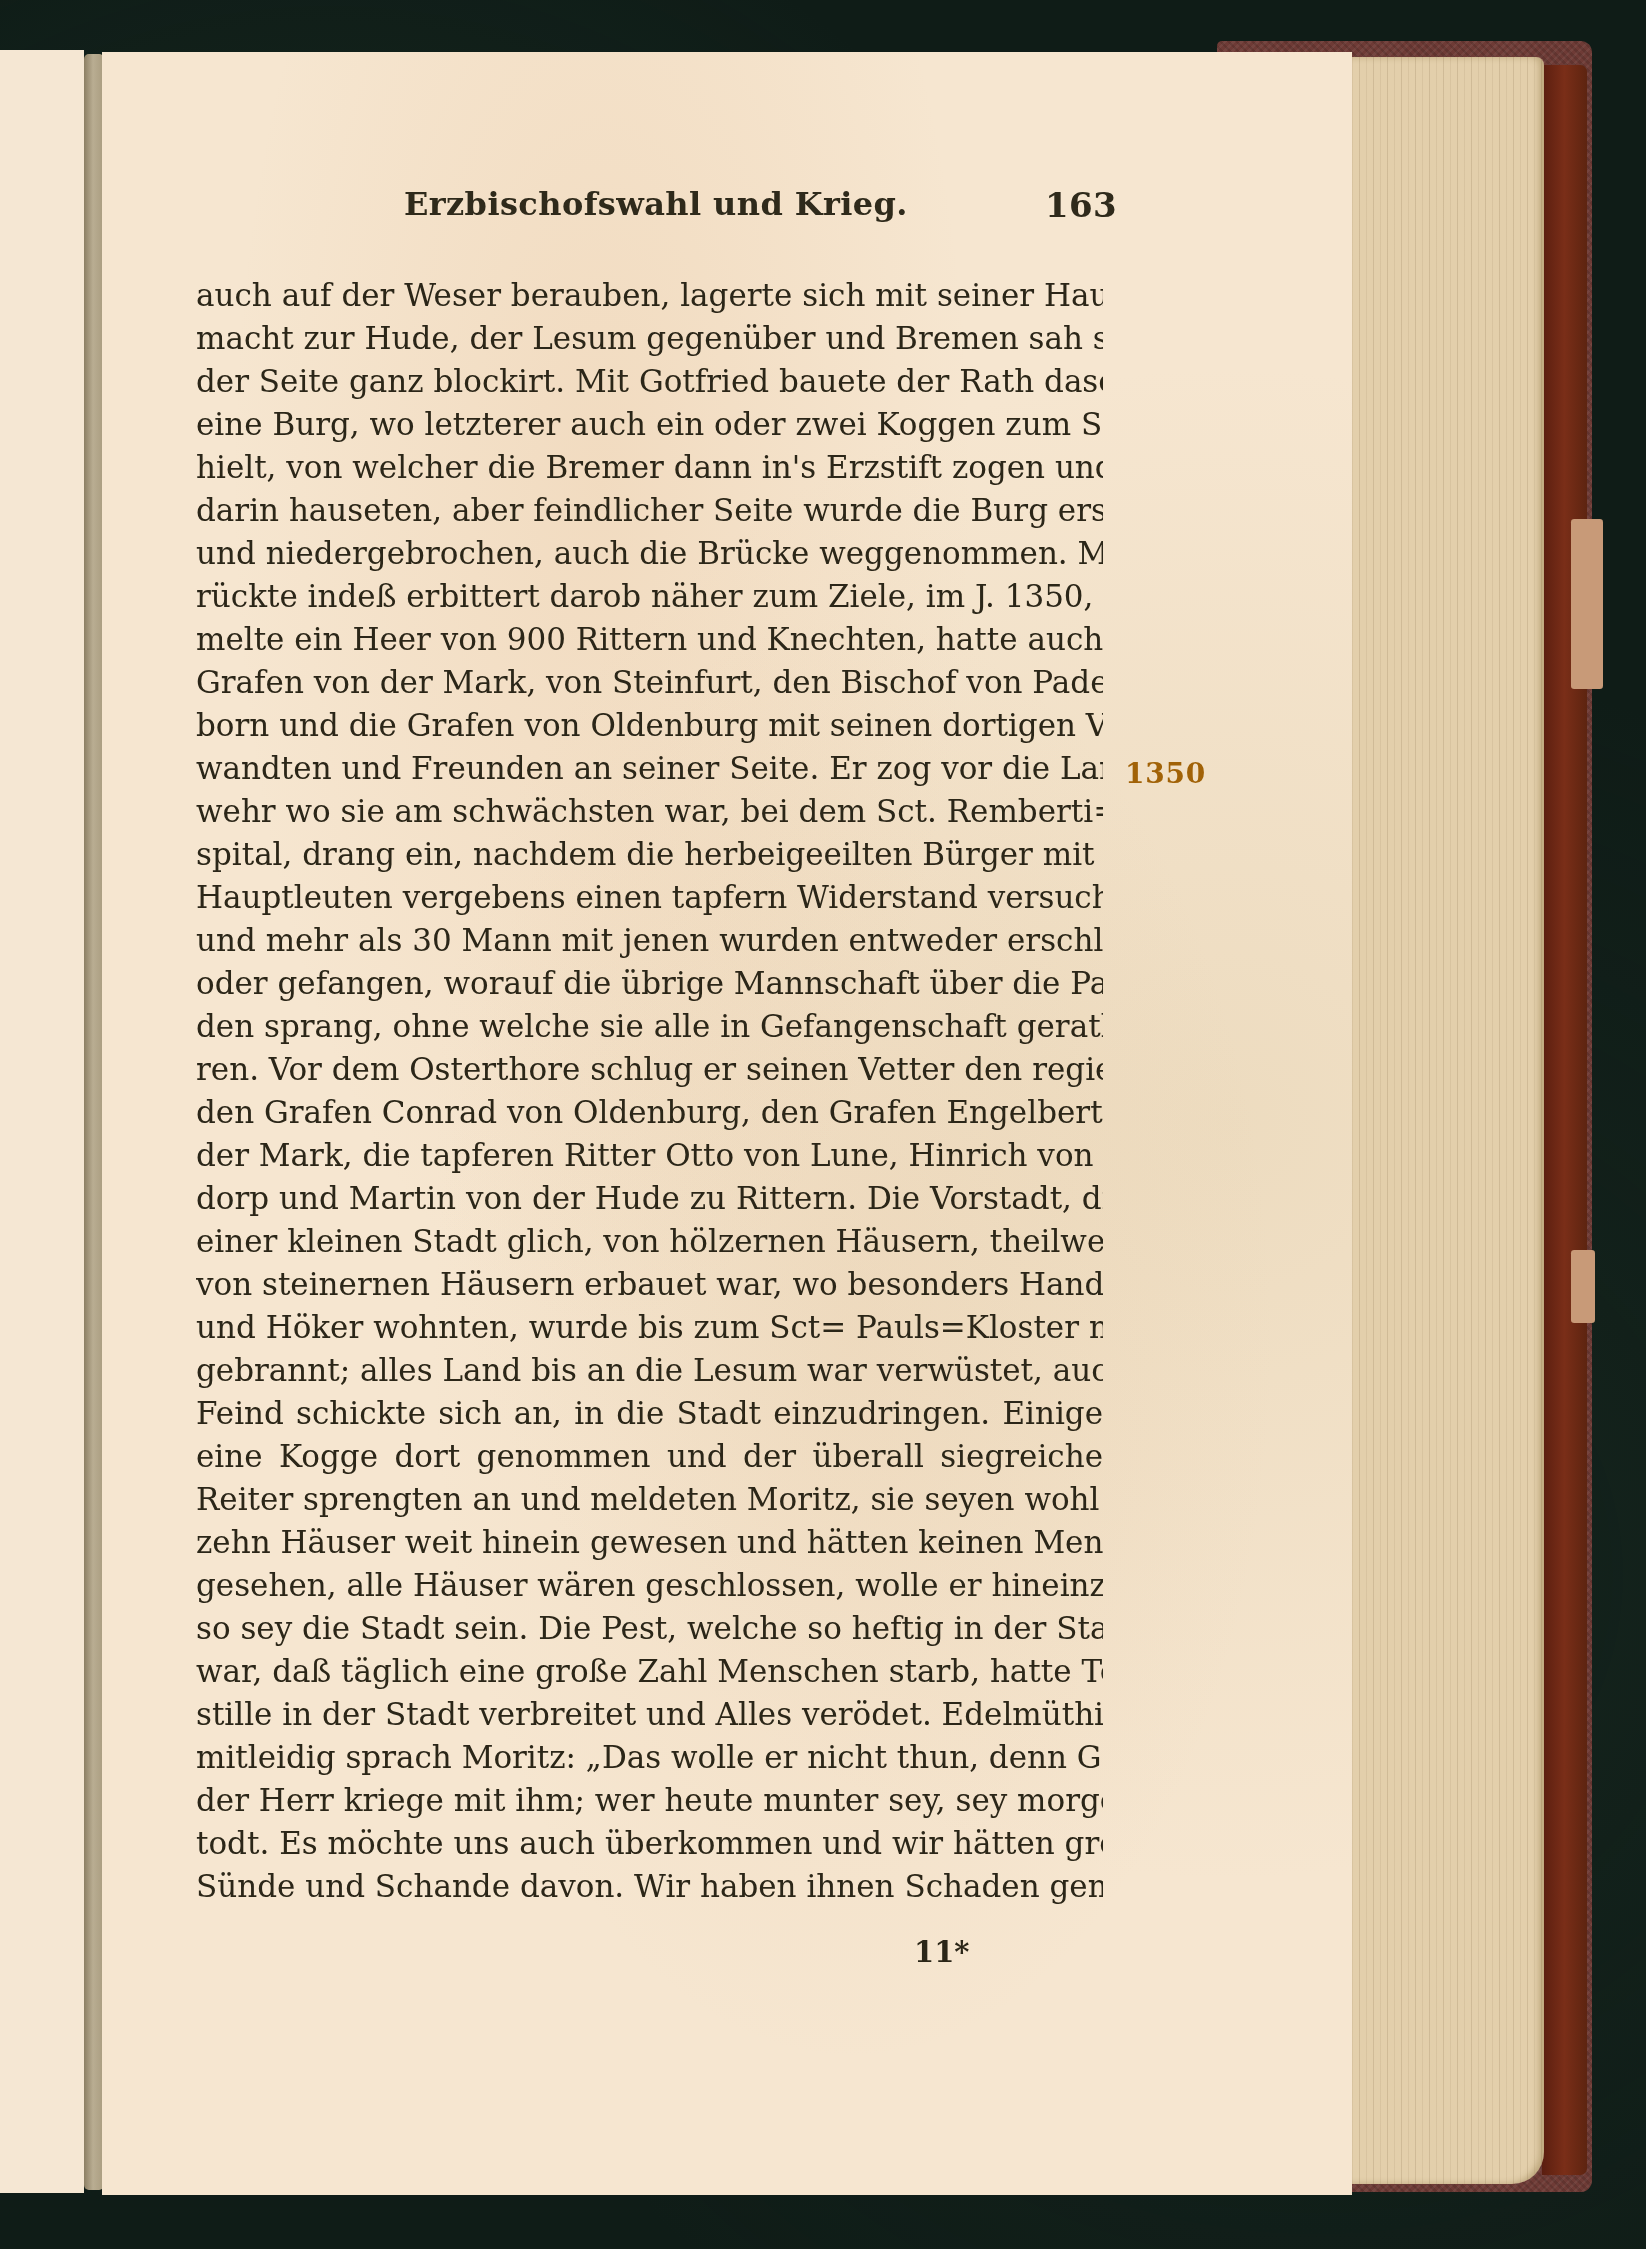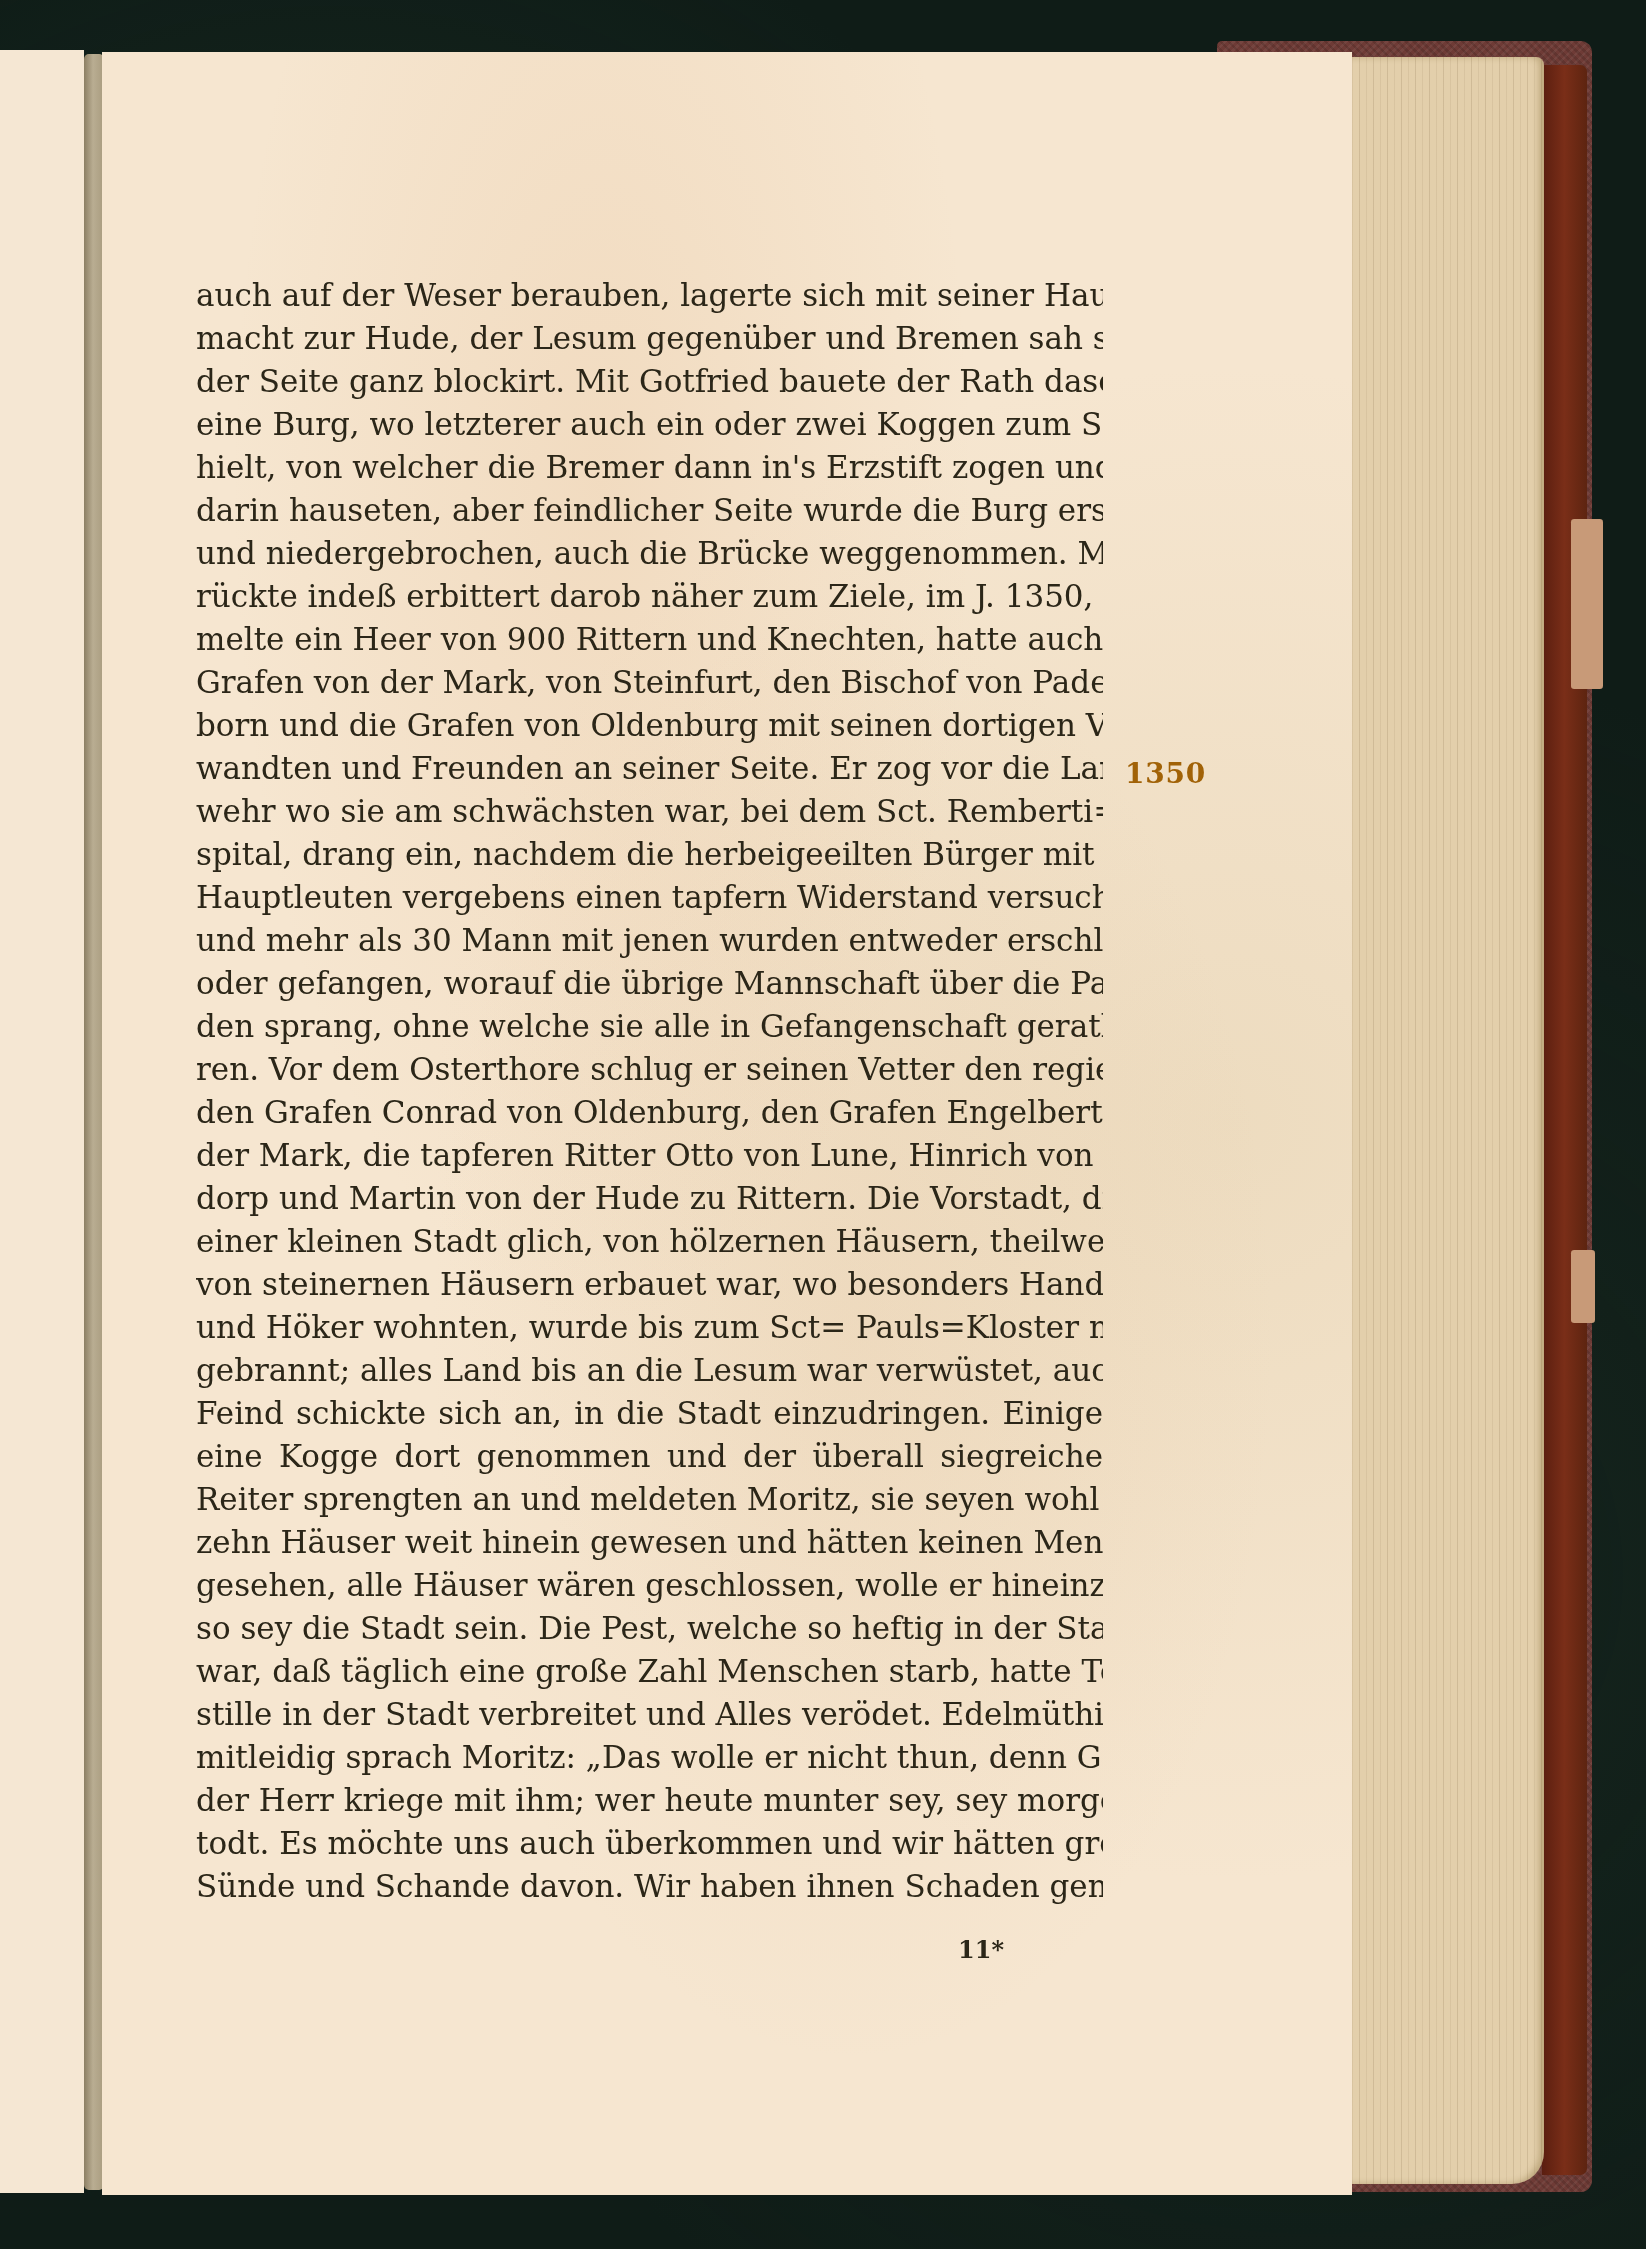--- a/index.html
+++ b/index.html
@@ -85,39 +85,42 @@
   }
 
   .margin-note {
     position: absolute; left: 1125px; top: 757px;
     font-size: 28px; font-weight: bold; color: #a16207; letter-spacing: 0.8px;
     font-family: "DejaVu Serif", serif;
   }
 
   .signature-mark {
     position: absolute; left: 914px; top: 1935px;
-    font-size: 24px; font-weight: bold; color: #2b2618;
+    font-size: 29px; font-weight: bold; color: #2b2618;
     font-family: "DejaVu Serif", serif;
-    margin-left: 44px;
   }
 </style>
 </head>
 <body>
 
 <div class="book">
   <div class="cover"></div>
   <div class="cover-spine-leather"></div>
   <div class="cover-tear" style="top:519px;height:170px;"></div>
   <div class="cover-tear" style="top:1250px;height:73px;width:24px;"></div>
   <div class="page-stack"></div>
   <div class="left-page"></div>
   <div class="gutter"></div>
 
   <div class="page"></div>
 
+  <div class="running-head">
+    <span class="running-title">Erzbischofswahl und Krieg.</span>
+    <span class="page-number">163</span>
+  </div>
 
   <div class="body-text">
     <div class="line">auch auf der Weser berauben, lagerte sich mit seiner Haupt=</div>
     <div class="line">macht zur Hude, der Lesum gegenüber und Bremen sah sich von</div>
     <div class="line">der Seite ganz blockirt. Mit Gotfried bauete der Rath daselbst</div>
     <div class="line">eine Burg, wo letzterer auch ein oder zwei Koggen zum Schutz</div>
     <div class="line">hielt, von welcher die Bremer dann in's Erzstift zogen und übel</div>
     <div class="line">darin hauseten, aber feindlicher Seite wurde die Burg erstürmt</div>
     <div class="line">und niedergebrochen, auch die Brücke weggenommen. Moritz</div>
     <div class="line">rückte indeß erbittert darob näher zum Ziele, im J. 1350, sam=</div>

